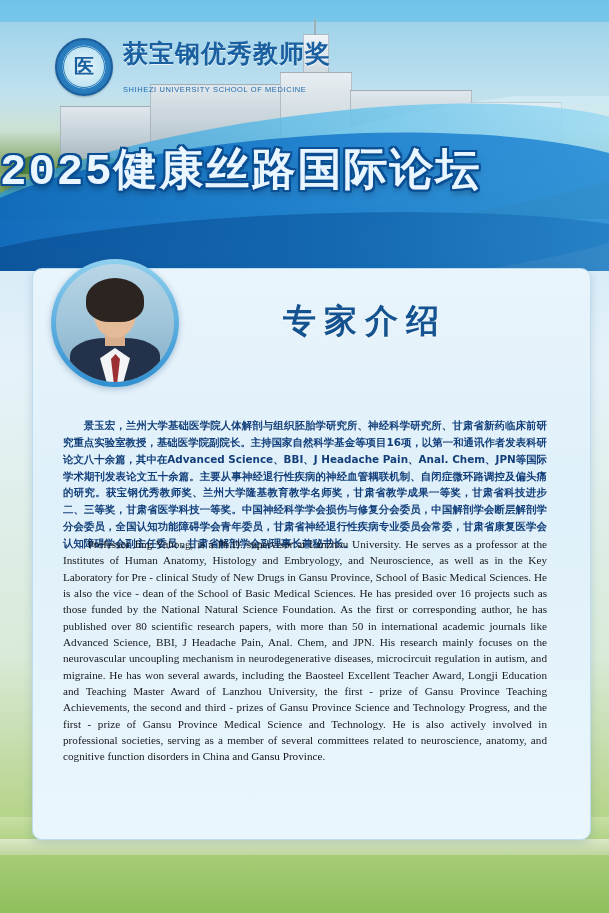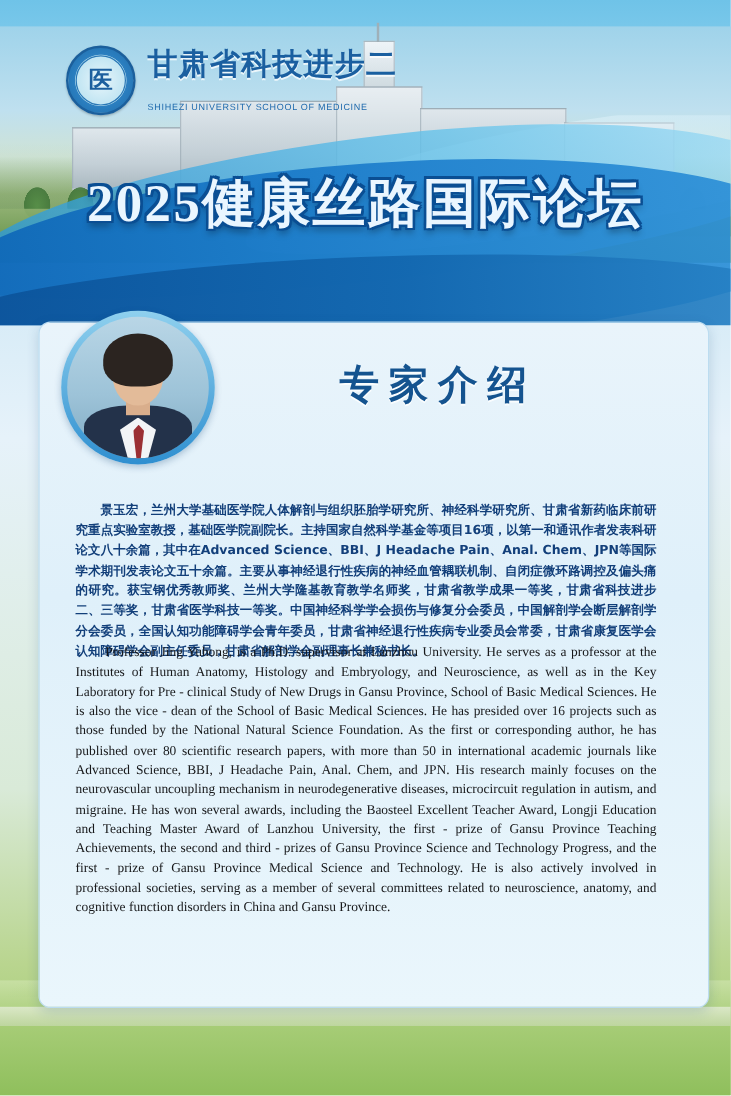--- a/index.html
+++ b/index.html
@@ -128,22 +128,22 @@
     text-shadow: 0 1px 0 rgba(255,255,255,.75);
   }
   .logo-en {
     margin-top: 20px;
     font-size: 7.5px; color: #1f6aad; letter-spacing: .6px;
     font-family: "Liberation Sans", sans-serif;
   }
 
   
   .main-title {
-    position: absolute; left: 0; right: 0; top: 140px; text-align: center; z-index: 7;
-    font-family: Liberation Serif, serif;
+    position: absolute; left: 0; right: 0; top: 140px; text-align: left; z-index: 7;
+    font-family: Liberation Mono, monospace;
     font-size: 44px; font-weight: bold; letter-spacing: 2px;
     color: #eaf6ff;
     text-shadow:
       0 0 2px #0b4f94,
       2px 0 0 #0b4f94, -2px 0 0 #0b4f94, 0 2px 0 #0b4f94, 0 -2px 0 #0b4f94,
       2px 2px 0 #0b4f94, -2px 2px 0 #0b4f94, 2px -2px 0 #0b4f94, -2px -2px 0 #0b4f94,
       0 4px 6px rgba(0,0,0,.35);
     white-space: nowrap;
   }
 
@@ -270,21 +270,21 @@
     <div class="ribbon r2"></div>
     <div class="ribbon r1"></div>
     <div class="ribbon r4"></div>
   </div>
 
   <div class="logo-block">
     <div class="logo-seal">
       <div class="glyph">医</div>
     </div>
     <div class="logo-text">
-      <div class="logo-cn">甘肃省科技进步二</div>
+      <div class="logo-cn">获宝钢优秀教师奖</div>
       <div class="logo-en">SHIHEZI UNIVERSITY SCHOOL OF MEDICINE</div>
     </div>
   </div>
 
   <div class="main-title">2025健康丝路国际论坛</div>
 
   <div class="card">
 
     <div class="portrait-ring">
       <div class="portrait">

